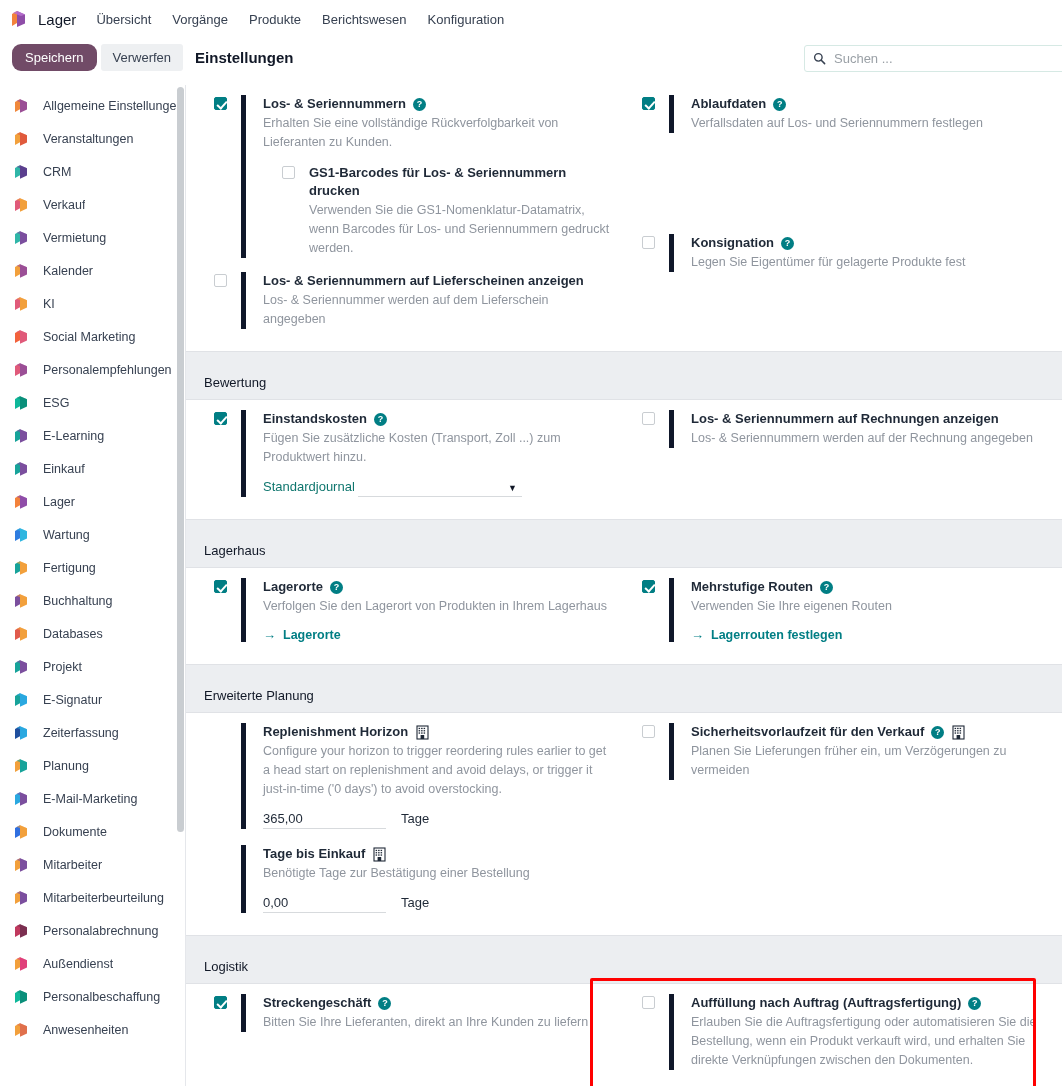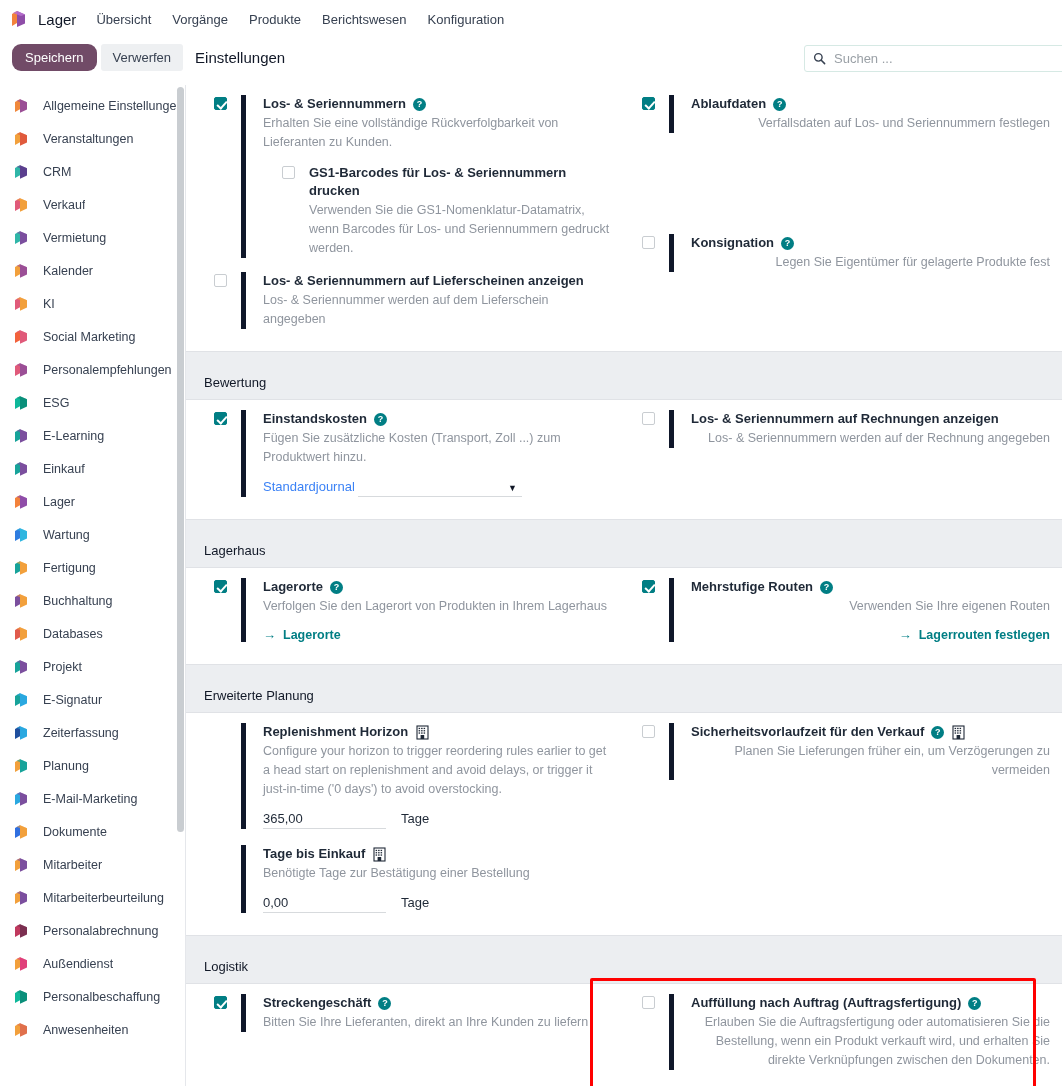--- a/index.html
+++ b/index.html
@@ -72,20 +72,21 @@
     font-weight: 500;
     padding: 6px 12px;
     margin-left: 4px;
     cursor: pointer;
     font-family: inherit;
   }
   .page-title {
     font-size: 15px;
     color: #111827;
     margin-left: 12px;
+    font-weight: bold;
   }
   .searchbox {
     position: absolute;
     left: 804px;
     top: 45px;
     width: 272px;
     height: 27px;
     border: 1px solid #d6e9e4;
     border-radius: 3px;
     background: #fff;
@@ -179,21 +180,21 @@
   }
   .sect-body {
     display: flex;
     padding: 10px 0 14px 0;
   }
   .col {
     width: 50%;
     padding-left: 28px;
     padding-right: 12px;
   }
-  .col.right { padding-left: 18px; text-align: right; }
+  .col.right { padding-left: 18px; }
 
   .setting {
     display: flex;
     align-items: flex-start;
     margin-bottom: 8px;
     position: relative;
   }
   .cb {
     width: 13px; height: 13px;
     flex: 0 0 13px;
@@ -282,21 +283,21 @@
   }
   .int-link .arrow { margin-right: 7px; font-size: 13px; }
 
   .field-row {
     display: flex;
     align-items: baseline;
     margin-top: 12px;
   }
   .f-label {
     font-size: 13px;
-    color: #3b82f6;
+    color: #0f766e;
     font-weight: normal;
     min-width: 95px;
   }
   .f-underline {
     border: none;
     border-bottom: 1px solid #d7dadd;
     background: transparent;
     font-family: inherit;
     font-size: 13px;
     color: #1f2937;

